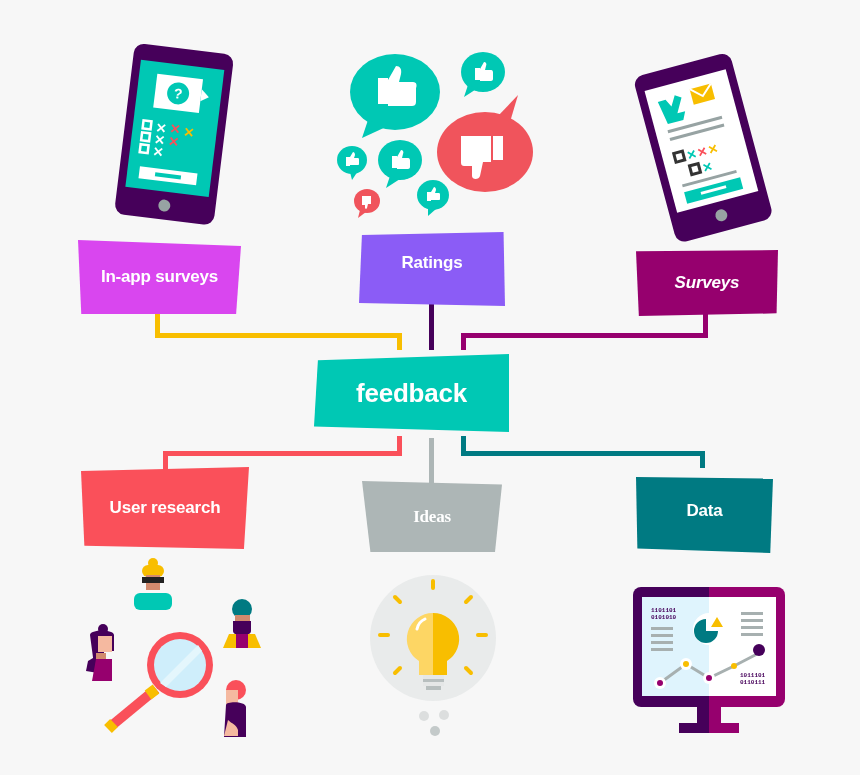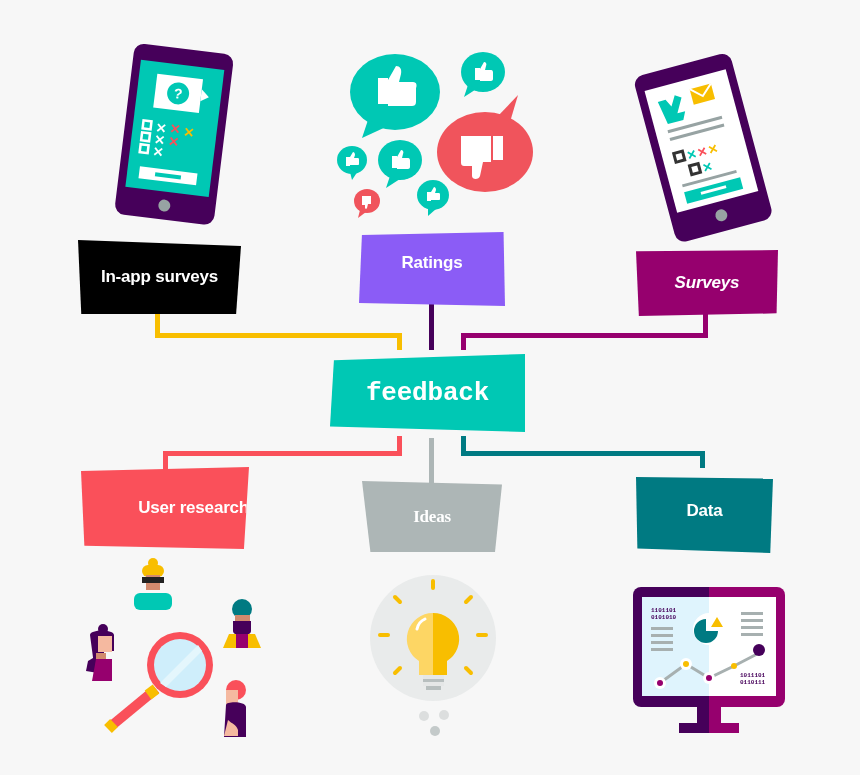--- a/index.html
+++ b/index.html
@@ -28,33 +28,33 @@
   <div class="line" style="left:163px;top:451px;width:239px;height:5px;background:#fa505a"></div>
   <div class="line" style="left:163px;top:451px;width:5px;height:20px;background:#fa505a"></div>
 </div>
 <div class="line" style="left:429px;top:438px;width:5px;height:46px;background:#adb6b6"></div>
 <div>
   <div class="line" style="left:461px;top:436px;width:5px;height:20px;background:#007a82"></div>
   <div class="line" style="left:461px;top:451px;width:244px;height:5px;background:#007a82"></div>
   <div class="line" style="left:700px;top:451px;width:5px;height:17px;background:#007a82"></div>
 </div>
 
-<div class="box" style="left:78px;top:240px;width:163px;height:74px;font-size:17px;background:#000000;clip-path:polygon(0 0,100% 8%,97% 100%,2% 100%);">
+<div class="box" style="left:78px;top:240px;width:163px;height:74px;font-size:17px;background:#d946ef;clip-path:polygon(0 0,100% 8%,97% 100%,2% 100%);">
   <span>In-app surveys</span>
 </div>
 <div class="box" style="left:359px;top:232px;width:146px;height:74px;font-size:17px;background:#8b5cf6;clip-path:polygon(2% 4%,99% 0,100% 100%,0 96%);">
   <span style="margin-top:-12px">Ratings</span>
 </div>
 <div class="box" style="left:636px;top:250px;width:142px;height:66px;font-size:17px;background:#96006e;clip-path:polygon(0 2%,100% 0,99% 96%,2% 100%);font-style:italic;">
   <span>Surveys</span>
 </div>
-<div class="box" style="left:330px;top:354px;width:195px;height:78px;font-size:26px;background:#00c8b4;clip-path:polygon(2% 8%,100% 0,100% 100%,0 93%);font-family:Liberation Mono, monospace;">
+<div class="box" style="left:314px;top:354px;width:195px;height:78px;font-size:26px;background:#00c8b4;clip-path:polygon(2% 8%,100% 0,100% 100%,0 93%);">
   <span>feedback</span>
 </div>
-<div class="box" style="left:81px;top:467px;width:168px;height:82px;font-size:17px;background:#fa505a;clip-path:polygon(0 5%,100% 0,97% 100%,2% 96%);justify-content:flex-end;">
+<div class="box" style="left:81px;top:467px;width:168px;height:82px;font-size:17px;background:#fa505a;clip-path:polygon(0 5%,100% 0,97% 100%,2% 96%);">
   <span>User research</span>
 </div>
 <div class="box" style="left:362px;top:481px;width:140px;height:71px;font-size:17px;background:#adb6b6;clip-path:polygon(0 0,100% 5%,95% 100%,6% 100%);font-family:Liberation Serif, serif;">
   <span>Ideas</span>
 </div>
 <div class="box" style="left:636px;top:477px;width:137px;height:76px;font-size:17px;background:#007a82;clip-path:polygon(0 0,100% 2%,98% 100%,1% 94%);">
   <span style="margin-top:-8px">Data</span>
 </div>
 
 <div class="abs" style="left:110px;top:38px;">

